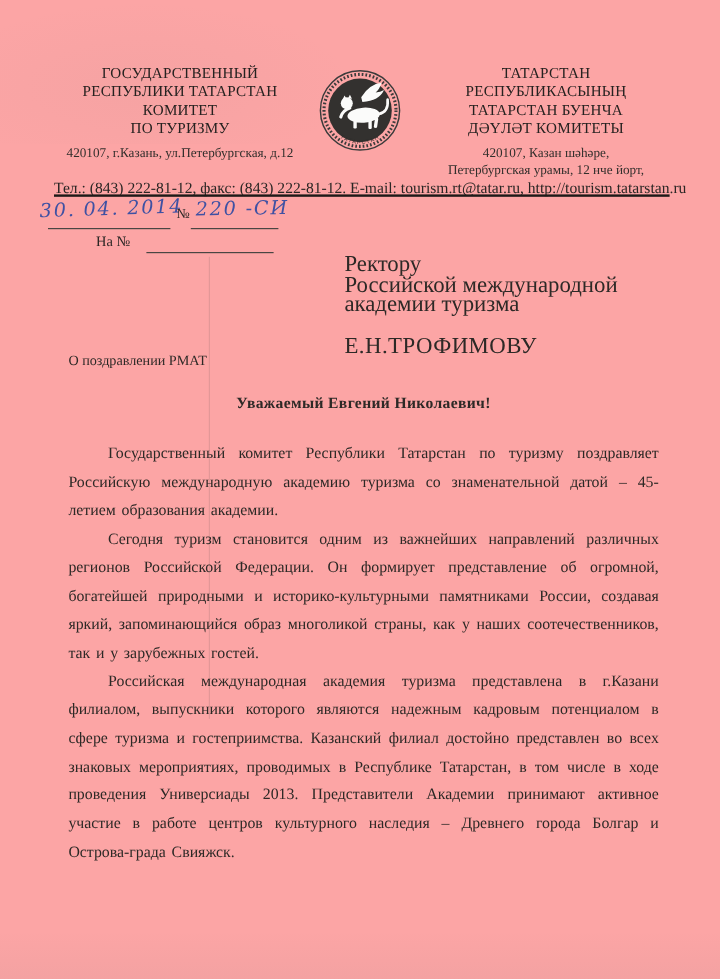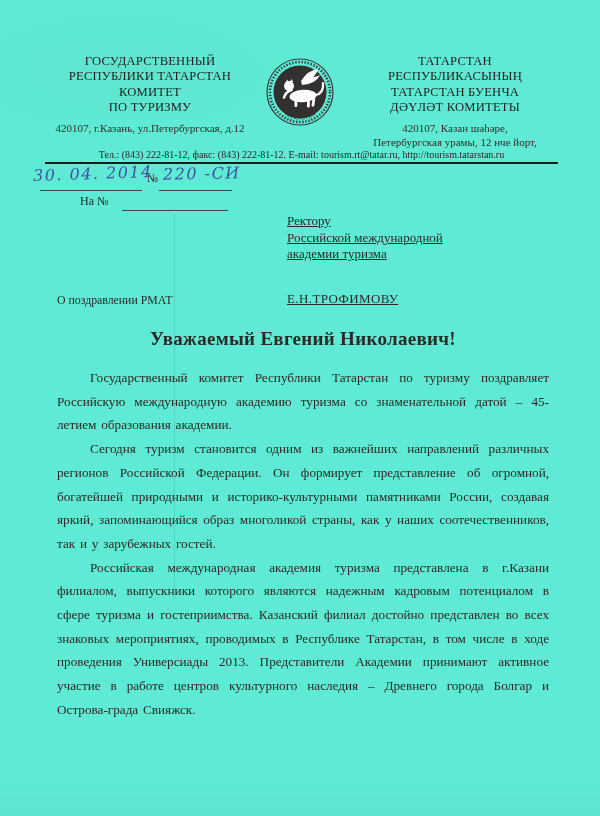--- a/index.html
+++ b/index.html
@@ -1,62 +1,62 @@
 <!DOCTYPE html>
 <html><head>
 <meta charset="utf-8">
 <style>
   html,body{margin:0;padding:0;background:#e8e8e8;}
   .page{
     position:relative;width:600px;height:816px;margin:0 auto;
-    background:#5eead4;overflow:hidden;
+    background:#fca5a5;overflow:hidden;
     font-family:"Liberation Serif", serif;color:#2d2926;
   }
   .noise1,.noise2{position:absolute;pointer-events:none;}
   .noise1{left:0;top:0;width:300px;height:120px;
     background:radial-gradient(ellipse at 40% 60%, rgba(120,120,120,0.05), rgba(0,0,0,0) 70%);}
   .noise2{left:0;bottom:0;width:600px;height:40px;
     background:linear-gradient(to top, rgba(110,110,110,0.06), rgba(0,0,0,0));}
 
   
   .org{position:absolute;text-align:center;font-size:12.6px;line-height:1.23;
     letter-spacing:.2px;color:#262220;}
   .org-left{left:36px;top:54px;width:228px;}
   .org-right{left:344px;top:54px;width:222px;}
   .org-addr{font-size:11px;line-height:1.25;margin-top:6px;letter-spacing:0;color:#332f2c;}
   .emblem{position:absolute;left:265px;top:52px;width:70px;height:84px;}
 
   .contact{position:absolute;top:149px;left:45px;width:513px;text-align:center;
-    font-size:10px;color:#2a2624;white-space:nowrap;}
+    font-size:13px;color:#2a2624;white-space:nowrap;}
   .rule{position:absolute;top:162px;left:45px;width:513px;height:0;
     border-top:2px solid #1d1a18;}
 
   
   .hw{font-style:italic;color:#3f51a3;font-family:"DejaVu Serif", serif;
     letter-spacing:1.5px;display:inline-block;}
   .hw-date{position:absolute;left:33px;top:164px;font-size:16px;transform:rotate(-2deg);}
   .hw-num{position:absolute;left:163px;top:164px;font-size:16px;transform:rotate(-1deg);}
   .refline{position:absolute;height:0;border-top:1px solid #4a4542;}
   .u-date{left:40px;top:190px;width:102px;}
   .u-num{left:159px;top:190px;width:73px;}
   .u-reply{left:122px;top:210px;width:106px;}
   .num-sign{position:absolute;left:147px;top:172px;font-size:11.6px;color:#2a2624;}
   .reply-label{position:absolute;left:80px;top:194px;font-size:12px;color:#2a2624;}
 
   .fold{position:absolute;left:174px;top:214px;width:1px;height:385px;
     background:rgba(60,60,60,0.13);}
 
   
-  .addressee{position:absolute;left:287px;top:213px;font-size:13px;line-height:16.5px;text-decoration:underline;}
-  .addressee .name{margin-top:28px;letter-spacing:.4px;}
+  .addressee{position:absolute;left:287px;top:213px;font-size:19px;line-height:16.5px;}
+  .addressee .name{margin-top:18px;letter-spacing:.4px;}
 
   .subject{position:absolute;left:57px;top:293px;font-size:11.8px;}
 
   .salutation{position:absolute;left:57px;top:328px;width:492px;text-align:center;
-    font-weight:bold;font-size:19px;letter-spacing:.3px;}
+    font-weight:bold;font-size:13px;letter-spacing:.3px;}
 
   
   .body-text{position:absolute;left:57px;top:366px;width:492px;
     font-size:13.2px;line-height:23.7px;text-align:justify;}
   .body-text p{margin:0;text-indent:33px;word-spacing:1.5px;}
 </style>
 </head>
 <body>
 
 <div class="page">

